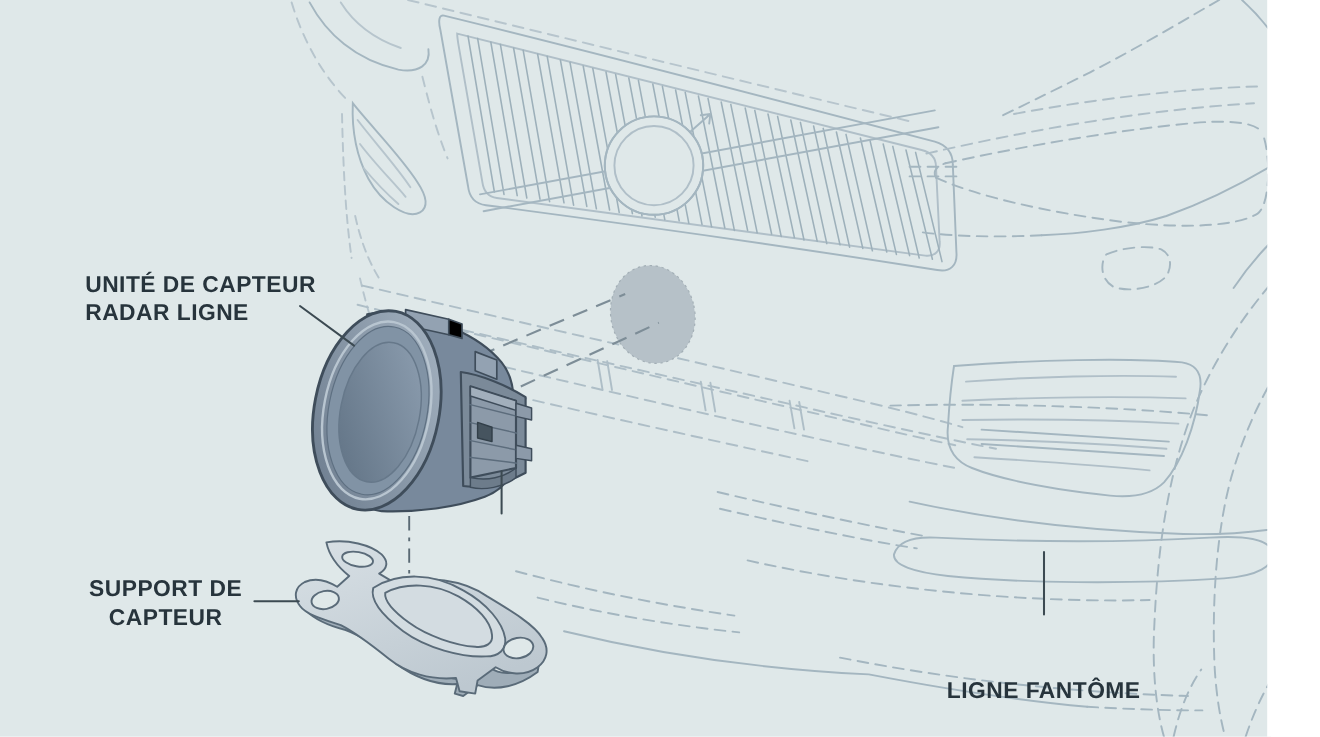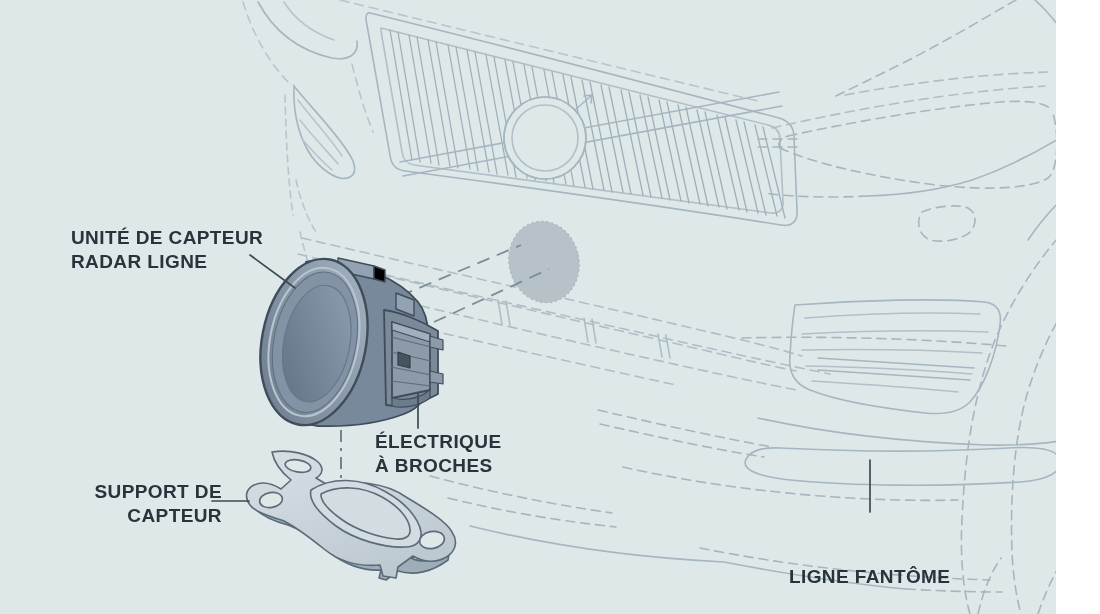--- a/index.html
+++ b/index.html
@@ -218,26 +218,22 @@
     <path d="M212,501 L249,501"></path>
     <path d="M870,460 L870,512"></path>
   </g>
 </svg>
 
   <div class="callout" style="left:71px;top:226px;">
     <div>UNITÉ DE CAPTEUR</div>
     <div>RADAR LIGNE</div>
   </div>
 
-  <div class="callout" style="left:375px;top:430px;">
-    <div>ÉLECTRIQUE</div>
-    <div>À BROCHES</div>
-  </div>
-
-  <div class="callout center" style="left:94px;top:480px;width:128px;text-align:right;">
+
+  <div class="callout center" style="left:74px;top:480px;width:128px;">
     <div>SUPPORT DE</div>
     <div>CAPTEUR</div>
   </div>
 
   <div class="callout" style="left:789px;top:517px;margin-top:48px;">
     <div>LIGNE FANTÔME</div>
   </div>
 
 </div>
 

